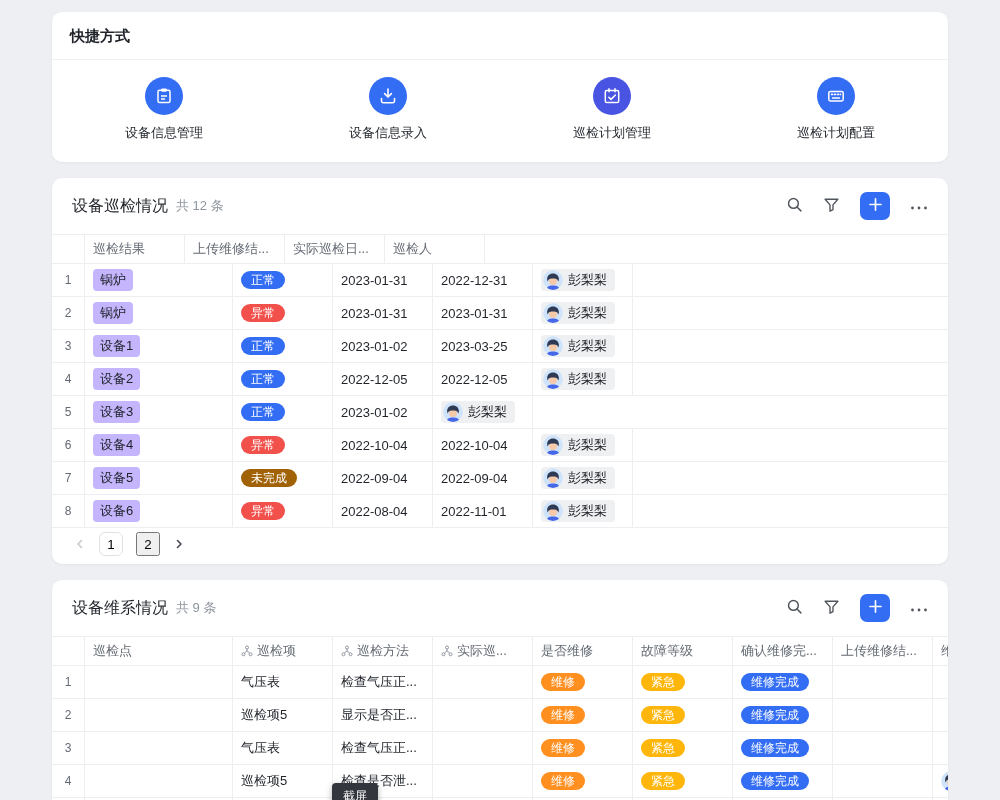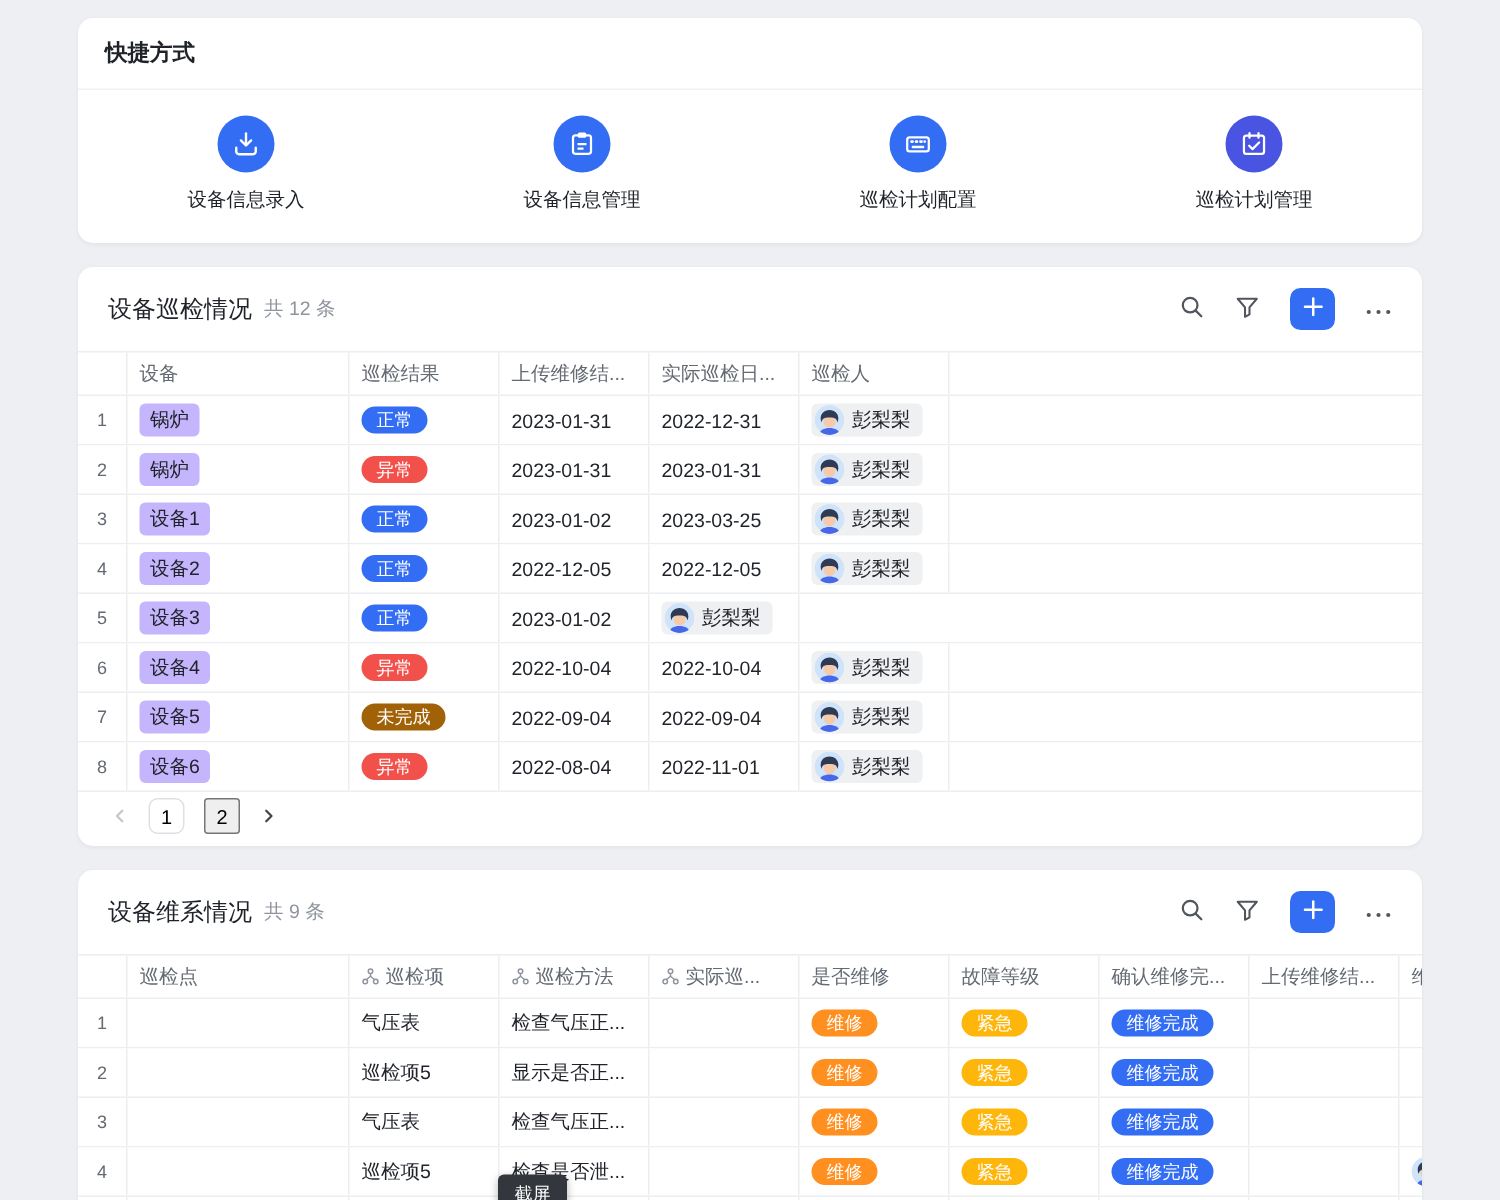--- a/index.html
+++ b/index.html
@@ -43,57 +43,57 @@
 </head>
 <body>
 
 <div class="page">
 
   <section class="card">
     <div class="sc-title">快捷方式</div>
     <div class="sc-row" id="shortcut-row">
         <div class="sc-item">
           <span class="sc-icon" style="background: rgb(51, 109, 244);">
+            <svg width="20" height="20" viewBox="0 0 20 20" fill="none" stroke="#fff" stroke-width="1.5" stroke-linejoin="round">
+              <rect x="4" y="4.2" width="12" height="12.3" rx="1.6"></rect>
+              <rect x="7.2" y="2.4" width="5.6" height="3.4" rx="1" fill="#fff" stroke="none"></rect>
+              <path d="M7 10h6M7 13h4"></path>
+            </svg>
+          </span>
+          <div class="sc-label">设备信息管理</div>
+        </div>
+        <div class="sc-item">
+          <span class="sc-icon" style="background: rgb(51, 109, 244);">
             <svg width="20" height="20" viewBox="0 0 20 20" fill="none" stroke="#fff" stroke-width="1.6" stroke-linecap="round" stroke-linejoin="round">
               <path d="M10 3v7.5"></path>
               <path d="M6.6 7.6L10 11l3.4-3.4"></path>
               <path d="M3.5 12.5V15a1.8 1.8 0 0 0 1.8 1.8h9.4A1.8 1.8 0 0 0 16.5 15v-2.5"></path>
             </svg>
           </span>
           <div class="sc-label">设备信息录入</div>
-        </div>
-        <div class="sc-item">
-          <span class="sc-icon" style="background: rgb(51, 109, 244);">
-            <svg width="20" height="20" viewBox="0 0 20 20" fill="none" stroke="#fff" stroke-width="1.5" stroke-linejoin="round">
-              <rect x="4" y="4.2" width="12" height="12.3" rx="1.6"></rect>
-              <rect x="7.2" y="2.4" width="5.6" height="3.4" rx="1" fill="#fff" stroke="none"></rect>
-              <path d="M7 10h6M7 13h4"></path>
-            </svg>
-          </span>
-          <div class="sc-label">设备信息管理</div>
-        </div>
-        <div class="sc-item">
-          <span class="sc-icon" style="background: rgb(51, 109, 244);">
-            <svg width="20" height="20" viewBox="0 0 20 20" fill="none" stroke="#fff" stroke-width="1.5">
-              <rect x="2.8" y="5.5" width="14.4" height="9.4" rx="1.6"></rect>
-              <path d="M5.6 8.4h.8M8.6 8.4h.8M11.6 8.4h.8M14.4 8.4h.1M6.6 12h6.8" stroke-linecap="round" stroke-width="1.7"></path>
-            </svg>
-          </span>
-          <div class="sc-label">巡检计划配置</div>
         </div>
         <div class="sc-item">
           <span class="sc-icon" style="background: rgb(73, 84, 226);">
             <svg width="20" height="20" viewBox="0 0 20 20" fill="none" stroke="#fff" stroke-width="1.5" stroke-linecap="round" stroke-linejoin="round">
               <rect x="3.3" y="4.4" width="13.4" height="12.2" rx="1.6"></rect>
               <path d="M7 2.8v3M13 2.8v3"></path>
               <path d="M6.8 11.2l2.2 2.2 4.4-4.4"></path>
             </svg>
           </span>
           <div class="sc-label">巡检计划管理</div>
         </div>
+        <div class="sc-item">
+          <span class="sc-icon" style="background: rgb(51, 109, 244);">
+            <svg width="20" height="20" viewBox="0 0 20 20" fill="none" stroke="#fff" stroke-width="1.5">
+              <rect x="2.8" y="5.5" width="14.4" height="9.4" rx="1.6"></rect>
+              <path d="M5.6 8.4h.8M8.6 8.4h.8M11.6 8.4h.8M14.4 8.4h.1M6.6 12h6.8" stroke-linecap="round" stroke-width="1.7"></path>
+            </svg>
+          </span>
+          <div class="sc-label">巡检计划配置</div>
+        </div>
       </div>
   </section>
 
   <section class="card">
     <div class="bar">
       <span class="t-title">设备巡检情况</span>
       <span class="t-count">共 12 条</span>
       <div class="toolbar">
         <button class="tool-btn">
             <span><svg width="17" height="17" viewBox="0 0 16 16" fill="none" stroke="#51565d" stroke-width="1.4" stroke-linecap="round">
@@ -116,21 +116,20 @@
                 <circle cx="2.5" cy="3" r="1.4" fill="#51565d"></circle>
                 <circle cx="9" cy="3" r="1.4" fill="#51565d"></circle>
                 <circle cx="15.5" cy="3" r="1.4" fill="#51565d"></circle>
               </svg></span>
           </button>
       </div>
     </div>
     <div class="grid" id="t1">
         <div class="g-row g-head">
           <div class="g-num"></div>
-          <div class="g-cell wide">设备</div>
           <div class="g-cell">巡检结果</div>
           <div class="g-cell">上传维修结...</div>
           <div class="g-cell">实际巡检日...</div>
           <div class="g-cell">巡检人</div>
           <div class="g-cell fill"></div>
         </div>
         <div class="g-row">
           <div class="g-num">1</div>
           <div class="g-cell wide">
             <span class="chip">锅炉</span>

